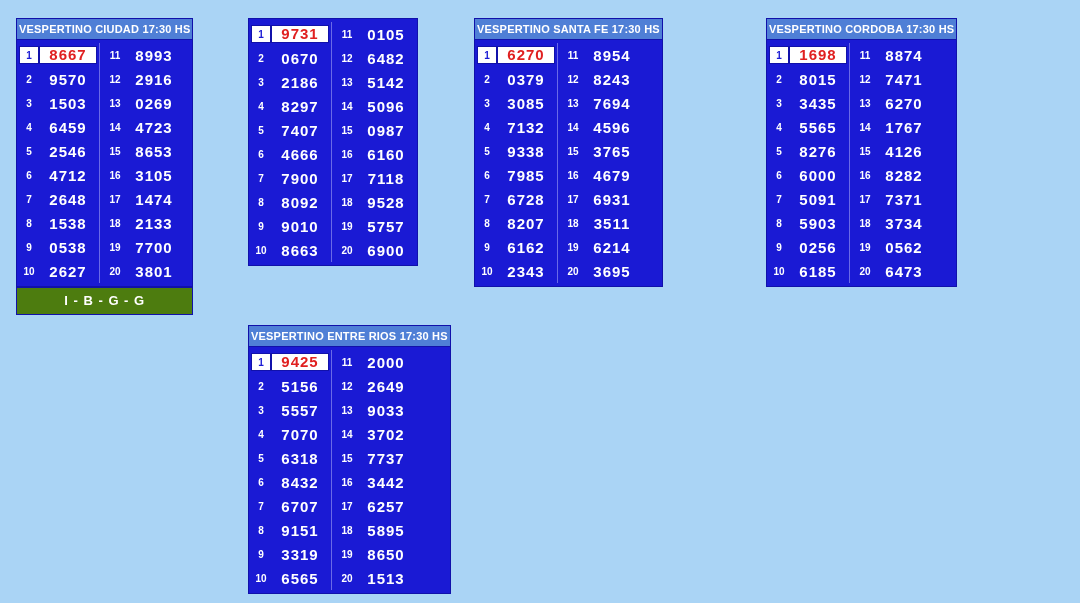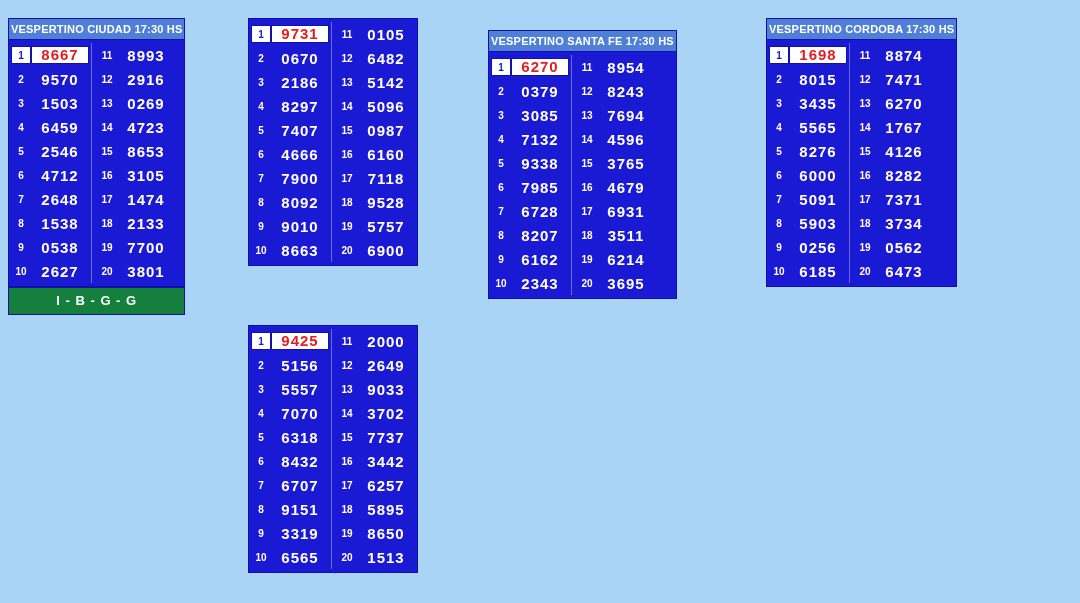--- a/index.html
+++ b/index.html
@@ -80,34 +80,34 @@
   }
   .row.first .num {
     color: #e02020;
     background: #ffffff;
     border: 1px solid #1111aa;
     height: 18px;
     line-height: 16px;
     box-sizing: border-box;
   }
   .footer-bar {
-    background: #15803d;
+    background: #4d7c0f;
     border: 1px solid #1111aa;
     color: #ffffff;
     font-size: 13px;
     font-weight: bold;
     text-align: center;
     padding: 5px 0 6px 0;
     letter-spacing: 1px;
   }
 
   
-  #board-0 { left: 8px;   top: 18px; }
+  #board-0 { left: 16px;   top: 18px; }
   #board-1 { left: 248px; top: 18px; }
-  #board-2 { left: 488px; top: 18px; margin-top: 12px; }
+  #board-2 { left: 474px; top: 18px; }
   #board-3 { left: 728px; top: 18px; padding-left: 38px; }
   #board-4 { left: 248px; top: 325px; }
 
   #board-4 .row { height: 24px; }
 </style>
 </head>
 <body>
 
 <div id="boards-root">
     <div class="board" id="board-0">
@@ -469,20 +469,21 @@
             <div class="row">
               <span class="idx">20</span>
               <span class="num">6473</span>
             </div>
           </div>
         </div>
       </div>
     </div>
     <div class="board" id="board-4">
       <div class="panel">
+        <div class="panel-title">VESPERTINO ENTRE RIOS 17:30 HS</div>
         <div class="panel-body">
           <div class="col left">
             <div class="row first">
               <span class="idx">1</span>
               <span class="num">9425</span>
             </div>
             <div class="row">
               <span class="idx">2</span>
               <span class="num">5156</span>
             </div>

